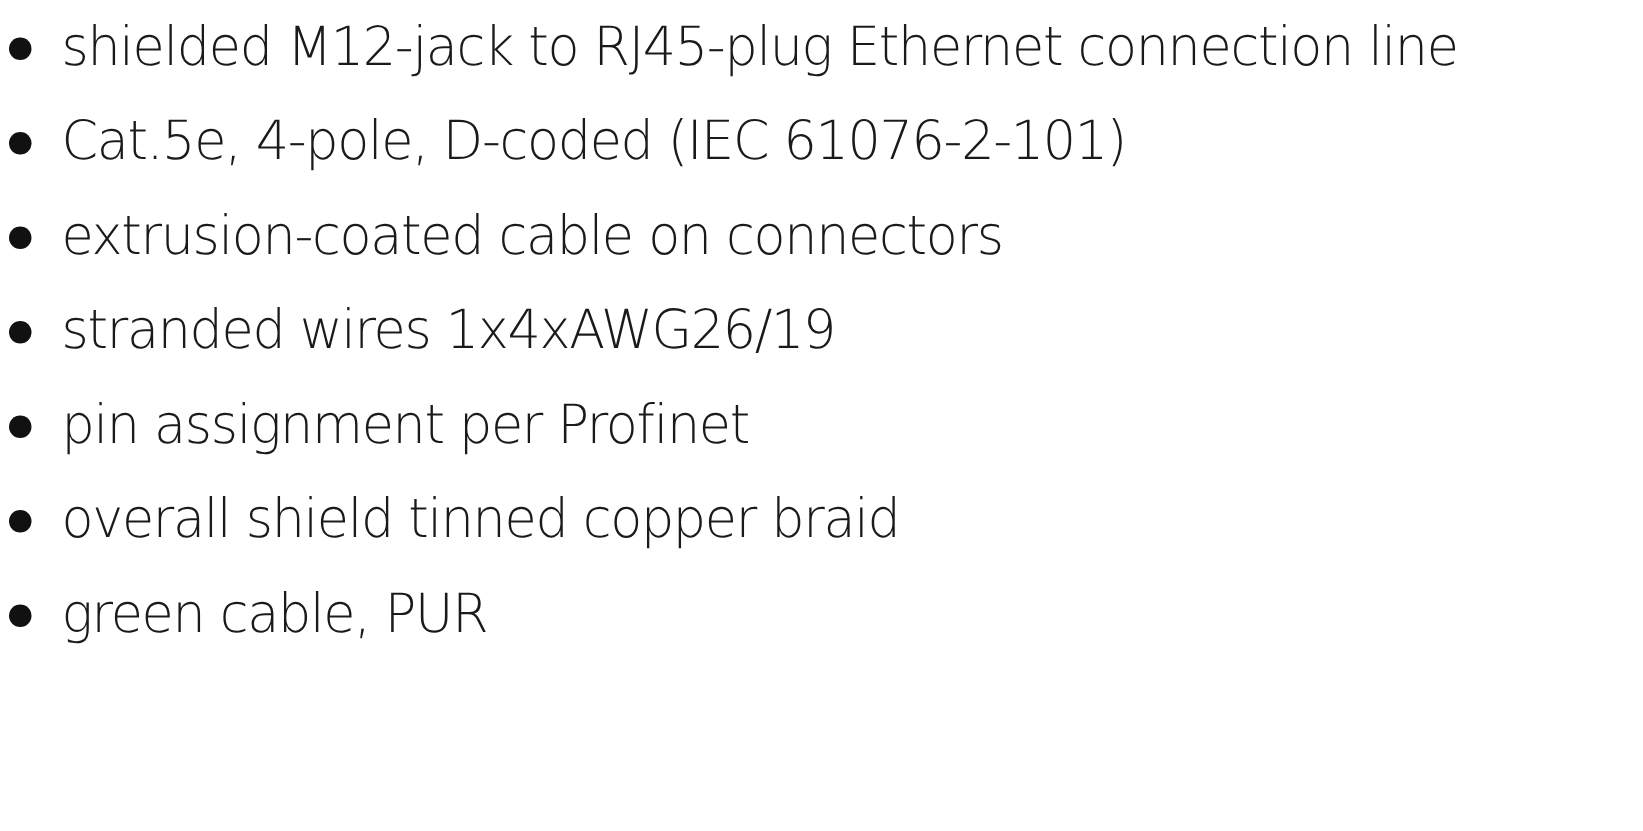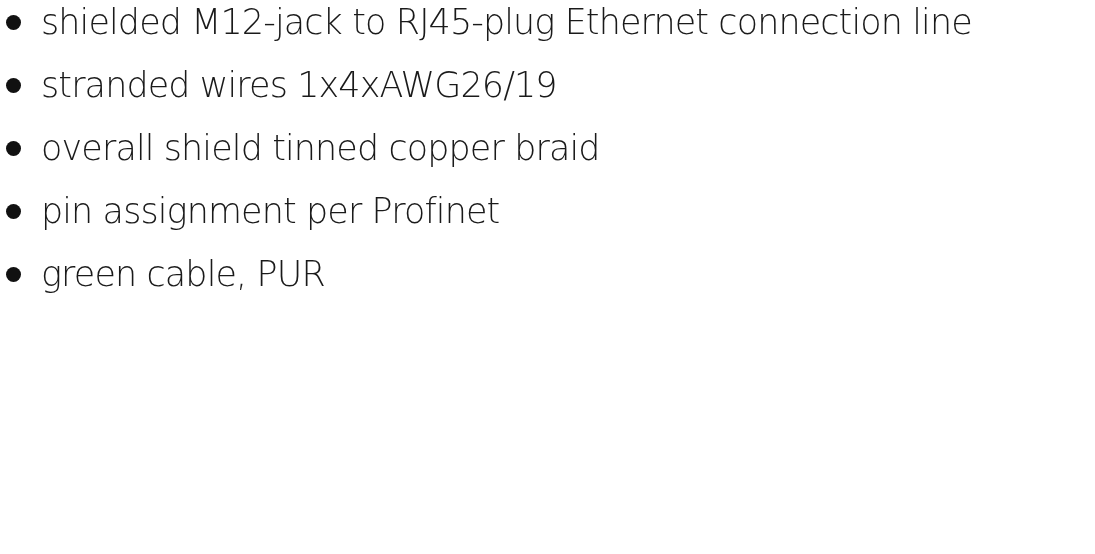--- a/index.html
+++ b/index.html
@@ -26,21 +26,21 @@
       line-height: 44px;
       padding-left: 41px;
       font-family: "DejaVu Sans", sans-serif;
       font-size: 36px;
       font-weight: 300;
       color: #1a1a1a;
       white-space: nowrap;
       letter-spacing: -0.9px;
     }
     .feature-item:first-child {
-      margin-top: 0px;
+      margin-top: 10px;
       text-align: right;
     }
     .bullet {
       position: absolute;
       left: 6px;
       top: 15px;
       width: 15px;
       height: 15px;
       border-radius: 50%;
       background: #111111;
@@ -54,27 +54,35 @@
 </head>
 <body>
 
 <ul class="feature-list">
   <li class="feature-item">
     <span class="bullet"></span>
     <span class="item-text">shielded M12-jack to RJ45-plug Ethernet connection line</span>
   </li>
   <li class="feature-item">
     <span class="bullet"></span>
+    <span class="item-text">Cat.5e, 4-pole, D-coded (IEC 61076-2-101)</span>
+  </li>
+  <li class="feature-item">
+    <span class="bullet"></span>
+    <span class="item-text">extrusion-coated cable on connectors</span>
+  </li>
+  <li class="feature-item">
+    <span class="bullet"></span>
     <span class="item-text">stranded wires 1x4xAWG26/19</span>
   </li>
   <li class="feature-item">
     <span class="bullet"></span>
-    <span class="item-text">overall shield tinned copper braid</span>
+    <span class="item-text">pin assignment per Profinet</span>
   </li>
   <li class="feature-item">
     <span class="bullet"></span>
-    <span class="item-text">pin assignment per Profinet</span>
+    <span class="item-text">overall shield tinned copper braid</span>
   </li>
   <li class="feature-item">
     <span class="bullet"></span>
     <span class="item-text">green cable, PUR</span>
   </li>
 </ul>
 
 </body></html>

